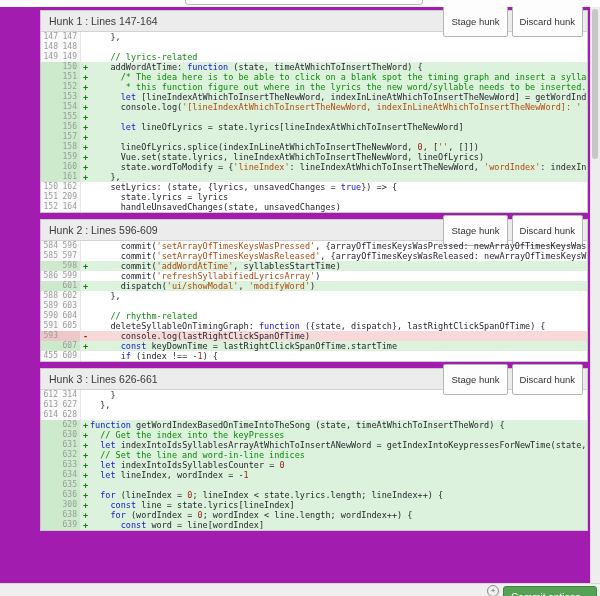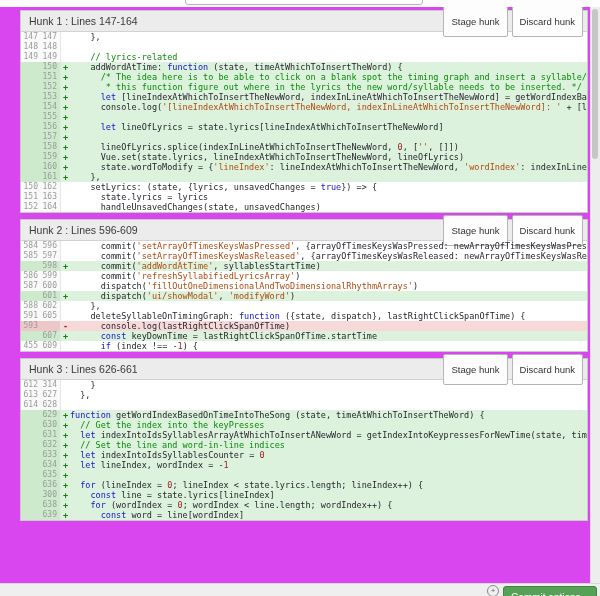--- a/index.html
+++ b/index.html
@@ -13,21 +13,21 @@
   
   .fileheader{height:23px;flex:none;background:#fcfcfc;display:flex;align-items:center;padding:0 7px;gap:7px;border-bottom:1px solid #e3e3e3;}
   .jsicon{width:14px;height:14px;background:#f5de19;color:#1a1a1a;font-weight:bold;font-size:7px;display:flex;align-items:flex-end;justify-content:flex-end;padding:1px;box-sizing:border-box;border-radius:2px;flex:none;}
   .filepath{font-size:11px;color:#222;}
   .hspacer{flex:1;}
   .gearbtn{display:flex;align-items:center;gap:3px;height:19px;padding:0 6px;background:#fbfbfb;border:1px solid #bdbdbd;border-radius:3px;font-size:11px;color:#444;cursor:pointer;}
   .gearbtn .caret{font-size:7px;color:#555;}
   .morebtn{border:none;background:transparent;font-size:9px;letter-spacing:1px;color:#333;padding:0 6px;cursor:pointer;}
 
   
-  .scrollarea{flex:1;background:#d946ef;position:relative;overflow:hidden;padding:3px 12px 0 20px;box-sizing:border-box;}
+  .scrollarea{flex:1;background:#a21caf;position:relative;overflow:hidden;padding:3px 12px 0 40px;box-sizing:border-box;}
   .scrollbar{position:absolute;right:0;top:0;bottom:0;width:9px;background:#ededed;border-left:1px solid #dddddd;}
   .thumb{position:absolute;top:2px;left:1px;width:6px;height:150px;background:#c6c6c6;border-radius:3px;}
 
   
   .hunk{background:#fff;border:1px solid #c9c9c9;margin-bottom:6px;}
   .hunk-header{height:20px;background:#ececec;border-bottom:1px solid #d2d2d2;display:flex;align-items:center;padding:0 4px 0 8px;gap:4px;}
   .hunk-title{font-size:10.5px;color:#3a3a3a;}
   .hgap{flex:1;}
   .hbtn{height:31px;font-size:9.5px;line-height:13px;padding:0 7px;background:#fdfdfd;border:1px solid #b5b5b5;border-radius:2px;color:#333;cursor:pointer;}
 
@@ -181,21 +181,21 @@
 
   <div class="drow ctx">
     <span class="ln old">150</span>
     <span class="ln new">162</span>
     <span class="marker"></span>
     <span class="code">    setLyrics: (state, {lyrics, unsavedChanges = <span class="tok-kw">true</span>}) =&gt; {</span>
   </div>
 
   <div class="drow ctx">
     <span class="ln old">151</span>
-    <span class="ln new">163</span>
+    <span class="ln new">209</span>
     <span class="marker"></span>
     <span class="code">      state.lyrics = lyrics</span>
   </div>
 
   <div class="drow ctx">
     <span class="ln old">152</span>
     <span class="ln new">164</span>
     <span class="marker"></span>
     <span class="code">      handleUnsavedChanges(state, unsavedChanges)</span>
   </div>
@@ -231,42 +231,48 @@
     <span class="code">      commit(<span class="tok-str">'addWordAtTime'</span>, syllablesStartTime)</span>
   </div>
 
   <div class="drow ctx">
     <span class="ln old">586</span>
     <span class="ln new">599</span>
     <span class="marker"></span>
     <span class="code">      commit(<span class="tok-str">'refreshSyllabifiedLyricsArray'</span>)</span>
   </div>
 
-  <div class="drow ctx">
-    <span class="ln old">587</span>
-    <span class="ln new">600</span>
-    <span class="marker"></span>
-    <span class="code">      dispatch(<span class="tok-str">'fillOutOneDimensionalAndTwoDimensionalRhythmArrays'</span>)</span>
-  </div>
 
   <div class="drow add">
     <span class="ln old"></span>
     <span class="ln new">601</span>
     <span class="marker">+</span>
     <span class="code">      dispatch(<span class="tok-str">'ui/showModal'</span>, <span class="tok-str">'modifyWord'</span>)</span>
   </div>
 
   <div class="drow ctx">
     <span class="ln old">588</span>
     <span class="ln new">602</span>
     <span class="marker"></span>
     <span class="code">    },</span>
   </div>
 
-
+  <div class="drow ctx">
+    <span class="ln old">589</span>
+    <span class="ln new">603</span>
+    <span class="marker"></span>
+    <span class="code"></span>
+  </div>
+
+  <div class="drow ctx">
+    <span class="ln old">590</span>
+    <span class="ln new">604</span>
+    <span class="marker"></span>
+    <span class="code"><span class="tok-com">    // rhythm-related</span></span>
+  </div>
 
   <div class="drow ctx">
     <span class="ln old">591</span>
     <span class="ln new">605</span>
     <span class="marker"></span>
     <span class="code">    deleteSyllableOnTimingGraph: <span class="tok-kw">function</span> ({state, dispatch}, lastRightClickSpanOfTime) {</span>
   </div>
 
 
   <div class="drow del">

